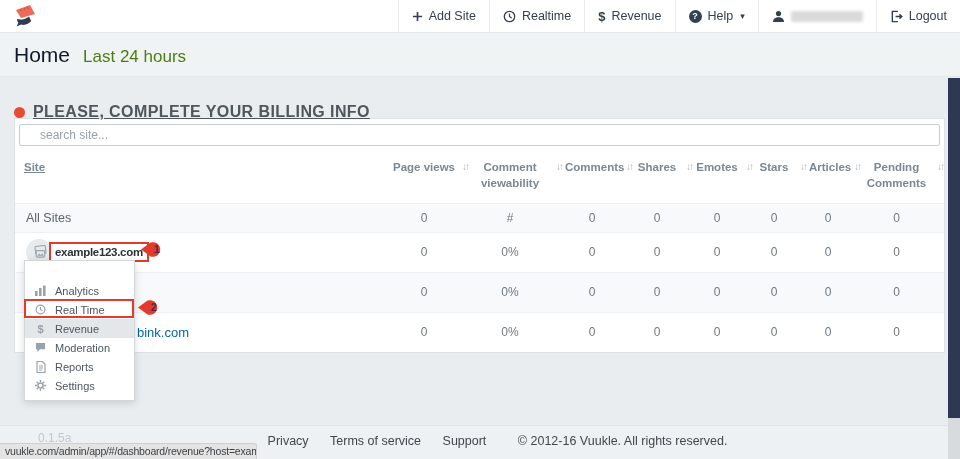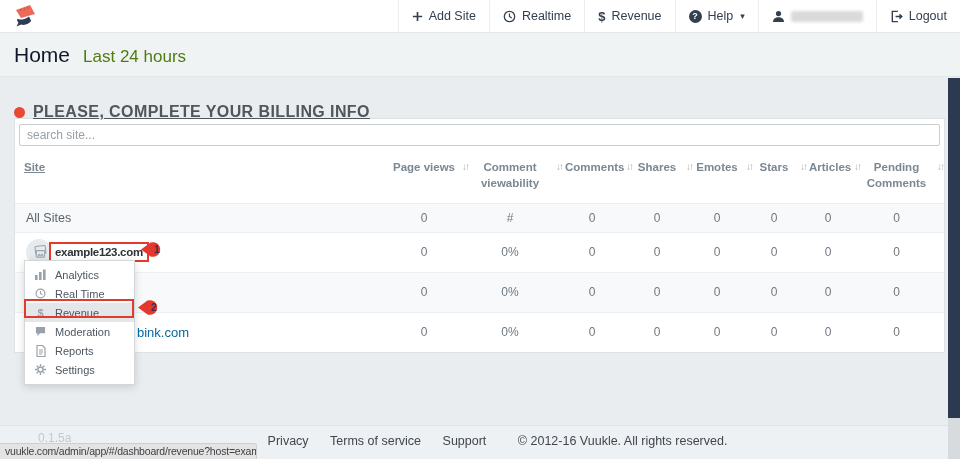--- a/index.html
+++ b/index.html
@@ -35,21 +35,21 @@
   
   .billing { position:absolute; top:103px; left:14px; display:flex; align-items:center; gap:8px; z-index:3; }
   .dot { width:11px; height:11px; border-radius:50%; background:#e64a35; }
   .billing a { font-size:16px; font-weight:bold; color:#4f565c; letter-spacing:.4px;
                text-decoration:underline; }
 
   
   .panel { position:absolute; left:14px; top:118px; width:931px; height:235px;
            background:#fff; border:1px solid #dde2e5; z-index:2; }
   .search { display:block; margin:5px 4px 0 4px; width:calc(100% - 8px); height:22px;
-            border:1px solid #c8cdd1; border-radius:2px; padding:0 7px; font-size:12px;
+            border:1px solid #c8cdd1; border-radius:2px; padding:0 20px; font-size:12px;
             color:#444; outline:none; font-family:inherit; }
   .search::placeholder { color:#98a1a9; }
 
   table { width:100%; border-collapse:collapse; table-layout:fixed; margin-top:4px; }
   th { vertical-align:top; height:53px; padding-top:10px; font-size:11.5px; color:#7b8792;
        font-weight:bold; cursor:pointer; }
   .th-inner { position:relative; text-align:center; padding:0 14px 0 2px; line-height:1.35; }
   .sort { position:absolute; right:1px; top:0; font-size:10px; color:#a9b2b9; letter-spacing:-2px; }
   th.site-col .th-inner { text-align:left; padding-left:9px;text-decoration:underline; }
   td { text-align:center; padding-right:12px; font-size:12px; color:#6e7982;
@@ -59,21 +59,21 @@
   td.site-cell { text-align:left; padding-left:11px; padding-right:0; color:#5a646c; font-size:12.5px; }
   .site-flex { display:flex; align-items:center; }
   .avatar { width:26px; height:26px; border-radius:50%; background:#e7ebee; flex:0 0 26px;
             display:flex; align-items:center; justify-content:center; }
   .site-name-box { border:2px solid #e23b2c; background:#fff; padding:2px 4px; margin-left:-3px;
                    font-weight:bold; font-size:11.5px; letter-spacing:-.3px; color:#2c3237; white-space:nowrap; }
   td.bink-cell { padding-left:122px; font-size:13px; color:#0369a1; }
 
   
   .menu { position:absolute; left:24px; top:260px; width:111px; background:#fff;
-          border:1px solid #d2d7da; box-shadow:0 2px 8px rgba(0,0,0,.15); padding:4px 0 5px; z-index:20; }
+          border:1px solid #d2d7da; box-shadow:0 2px 8px rgba(0,0,0,.15); padding:20px 0 5px; z-index:20; }
   .menu-item { height:19px; display:flex; align-items:center; padding-left:9px; gap:8px;
                font-size:11px; color:#4c5661; cursor:pointer; white-space:nowrap; }
   .menu-item.hl { background:#e3e7ea; }
   .mi-icon { width:13px; color:#99a2ab; display:flex; justify-content:center; align-items:center;
              font-size:11px; font-weight:bold; flex:0 0 13px; }
   .mi-icon svg { display:block; }
 
   
   .anno-box2 { position:absolute; left:24px; top:299px; width:110px; height:19px;
                border:2px solid #e23b2c; z-index:30; pointer-events:none; }

